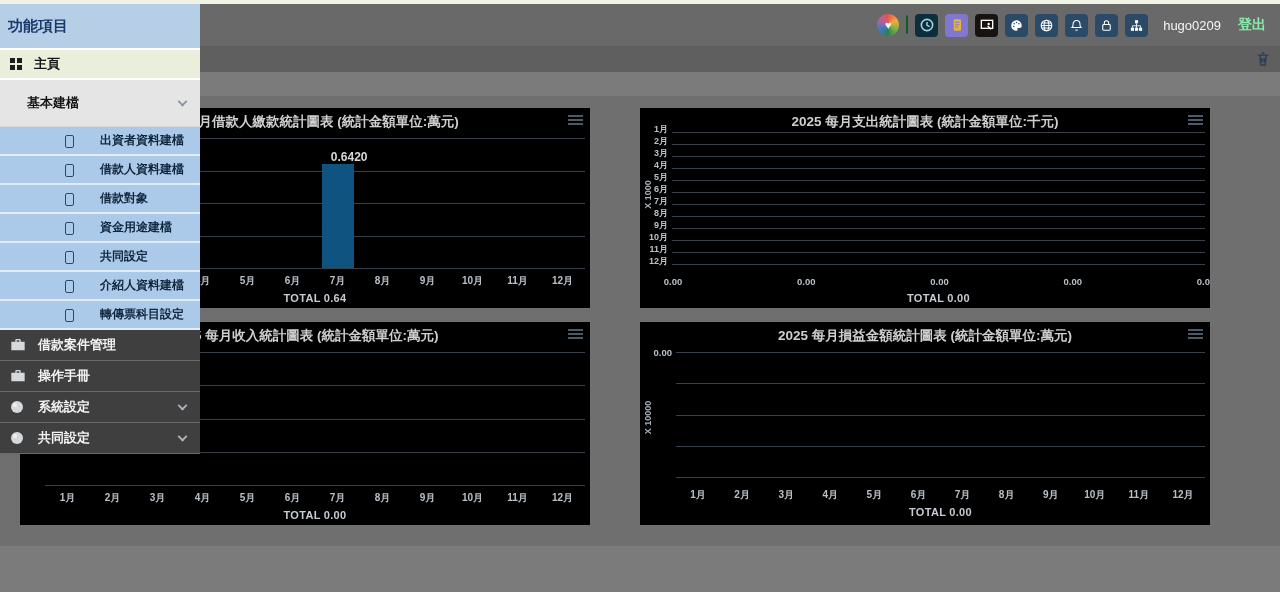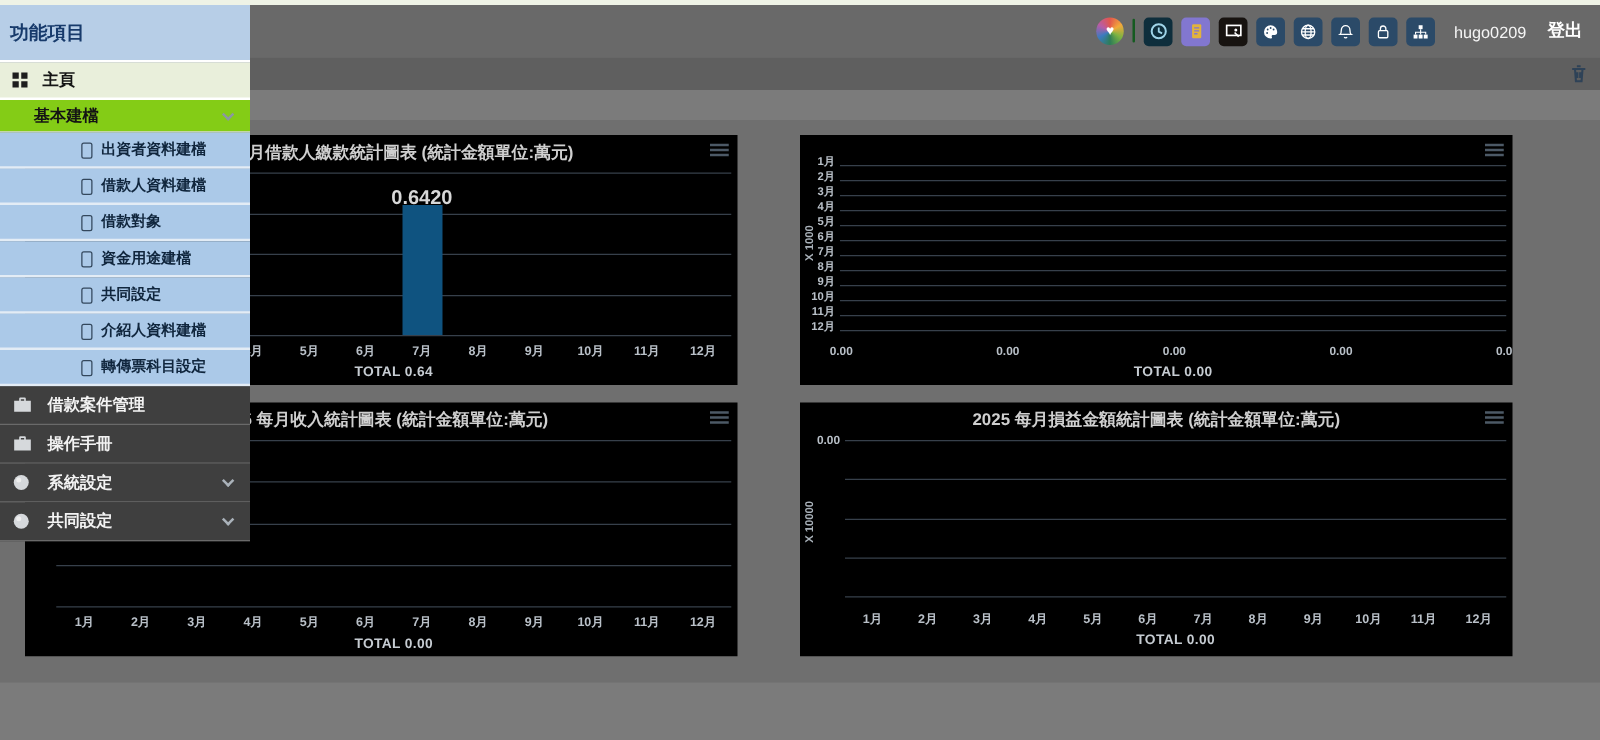--- a/index.html
+++ b/index.html
@@ -30,21 +30,21 @@
   }
   .bank-logo {
     width:22px; height:22px; border-radius:4px; flex:0 0 auto; cursor:pointer;
     background: linear-gradient(90deg,#1f7a2e 0 28%,#9ccc4f 28% 38%,#1f7a2e 38% 55%,#d4e157 55% 68%,#1f7a2e 68% 100%);
     border:1px solid #145b20;
   }
   .bg-clock { background:#0e2e3c !important; }
   .bg-scroll { background:#8277d0 !important; }
   .bg-screen { background:#171310 !important; }
   .username { color:#f5f5f5; font-size:13px; margin-left:8px; cursor:pointer; }
-  .logout { color:#ffffff; font-size:14px; font-weight:bold; margin-left:10px; cursor:pointer; }
+  .logout { color:#86efac; font-size:14px; font-weight:bold; margin-left:10px; cursor:pointer; }
   
   .toolbar {
     position:absolute; top:46px; left:0; width:1280px; height:26px;
     background:#5f5f5f;
   }
   .toolbar .trash { position:absolute; right:8px; top:4px; width:18px; height:18px; cursor:pointer; }
   
   .charts-region { position:absolute; top:96px; left:0; width:1280px; height:450px; background:#6f6f6f; }
   .panel { position:absolute; background:#000000; overflow:hidden; }
   .chart-title {
@@ -53,41 +53,41 @@
   }
   .hamburger { position:absolute; top:7px; right:7px; width:15px; height:11px; cursor:pointer; }
   .hamburger i { display:block; height:2px; background:#4c5966; margin-bottom:2px; }
   .gridline { position:absolute; height:1px; background:#37404b; }
   .cat-label { position:absolute; color:#b9c0c8; font-size:10px; font-weight:bold; text-align:center; white-space:nowrap; }
   .row-label { position:absolute; color:#b9c0c8; font-size:9px; font-weight:bold; text-align:right; white-space:nowrap; }
   .tick-label { position:absolute; color:#b9c0c8; font-size:9.5px; font-weight:bold; white-space:nowrap; }
   .total-label { position:absolute; color:#c6ccd2; font-size:11px; font-weight:bold; letter-spacing:.3px; text-align:center; white-space:nowrap; }
   .unit-label { position:absolute; width:60px; height:11px; color:#a8b0b8; font-size:9px; font-weight:bold; text-align:center; transform:rotate(-90deg); }
   .bar { position:absolute; }
-  .bar-value { position:absolute; width:60px; text-align:center; color:#d8d8d8; font-size:16px; font-weight:bold; }
+  .bar-value { position:absolute; width:60px; text-align:right; color:#d8d8d8; font-size:12px; font-weight:bold; }
   
   .sidebar { position:absolute; top:4px; left:0; width:200px; height:588px; z-index:20; overflow:hidden; }
   .sb-header {
     height:46px; background:#b7cee7; display:flex; align-items:center;
     padding-left:8px; border-bottom:2px solid #ffffff;
     color:#173a6b; font-size:15px; font-weight:bold; cursor:default;
   }
   .sb-row { display:flex; align-items:center; cursor:pointer; }
   .sb-home { height:30px; background:#e9efdb; border-bottom:2px solid #ffffff; padding-left:10px;
              color:#141414; font-size:13px; font-weight:bold; }
   .sb-home .grid-ic { width:13px; height:13px; margin-right:11px; display:grid;
              grid-template-columns:5px 5px; grid-template-rows:5px 5px; gap:2px; }
   .sb-home .grid-ic b { background:#1d1d1d; }
-  .sb-group { height:26px; background:#84cc16; border-bottom:1px solid #d9d9d9; padding-left:27px;
+  .sb-group { height:47px; background:#e5e5e5; border-bottom:1px solid #d9d9d9; padding-left:27px;
              color:#141414; font-size:13px; font-weight:bold; position:relative; }
   .sb-sub { height:29px; background:#abc9e8; border-bottom:2px solid #e3ecf5; padding-left:64px;
              color:#10263d; font-size:12px; font-weight:bold; position:relative; }
   .sb-sub .tab-ic { position:absolute; left:65px; top:8px; width:9px; height:13px;
              border:1.5px solid #33475c; border-radius:2px; }
-  .sb-sub .lbl { margin-left:17px; }
+  .sb-sub .lbl { margin-left:36px; }
   .sb-dark { height:31px; background:#3f3f3f; border-bottom:1px solid #6a6a6a; padding-left:10px;
              color:#f3f3f3; font-size:13px; font-weight:bold; position:relative; }
   .sb-dark svg { margin-right:8px; flex:0 0 auto; }
   .chev { position:absolute; right:14px; top:50%; width:7px; height:7px;
           border-right:2px solid #8b97a3; border-bottom:2px solid #8b97a3;
           transform:translateY(-70%) rotate(45deg); }
   .chev.dark { border-color:#aab2ba; }
 </style>
 </head>
 <body>
@@ -208,20 +208,21 @@
       <div class="cat-label" style="left: 297.5px; width: 40px; top: 166px;">7月</div>
       <div class="bar" style="left: 301.5px; width: 32px; top: 55.675px; height: 104.325px; background: rgb(15, 83, 128);"></div>
       <div class="bar-value" style="left: 287.5px; top: 41.675px;">0.6420</div>
       <div class="cat-label" style="left: 342.5px; width: 40px; top: 166px;">8月</div>
       <div class="cat-label" style="left: 387.5px; width: 40px; top: 166px;">9月</div>
       <div class="cat-label" style="left: 432.5px; width: 40px; top: 166px;">10月</div>
       <div class="cat-label" style="left: 477.5px; width: 40px; top: 166px;">11月</div>
       <div class="cat-label" style="left: 522.5px; width: 40px; top: 166px;">12月</div>
     </div>
     <div class="panel" style="left: 640px; top: 12px; width: 570px; height: 200px;">
+      <div class="chart-title">2025 每月支出統計圖表 (統計金額單位:千元)</div>
       <span class="hamburger">
         <i></i>
         <i></i>
         <i></i>
       </span>
       <div class="total-label" style="left: 238.5px; width: 120px; top: 184px;">TOTAL 0.00</div>
       <div class="row-label" style="left: 0px; width: 28px; top: 15px;">1月</div>
       <div class="gridline" style="left: 32px; width: 533px; top: 24px;"></div>
       <div class="row-label" style="left: 0px; width: 28px; top: 27px;">2月</div>
       <div class="gridline" style="left: 32px; width: 533px; top: 36px;"></div>

